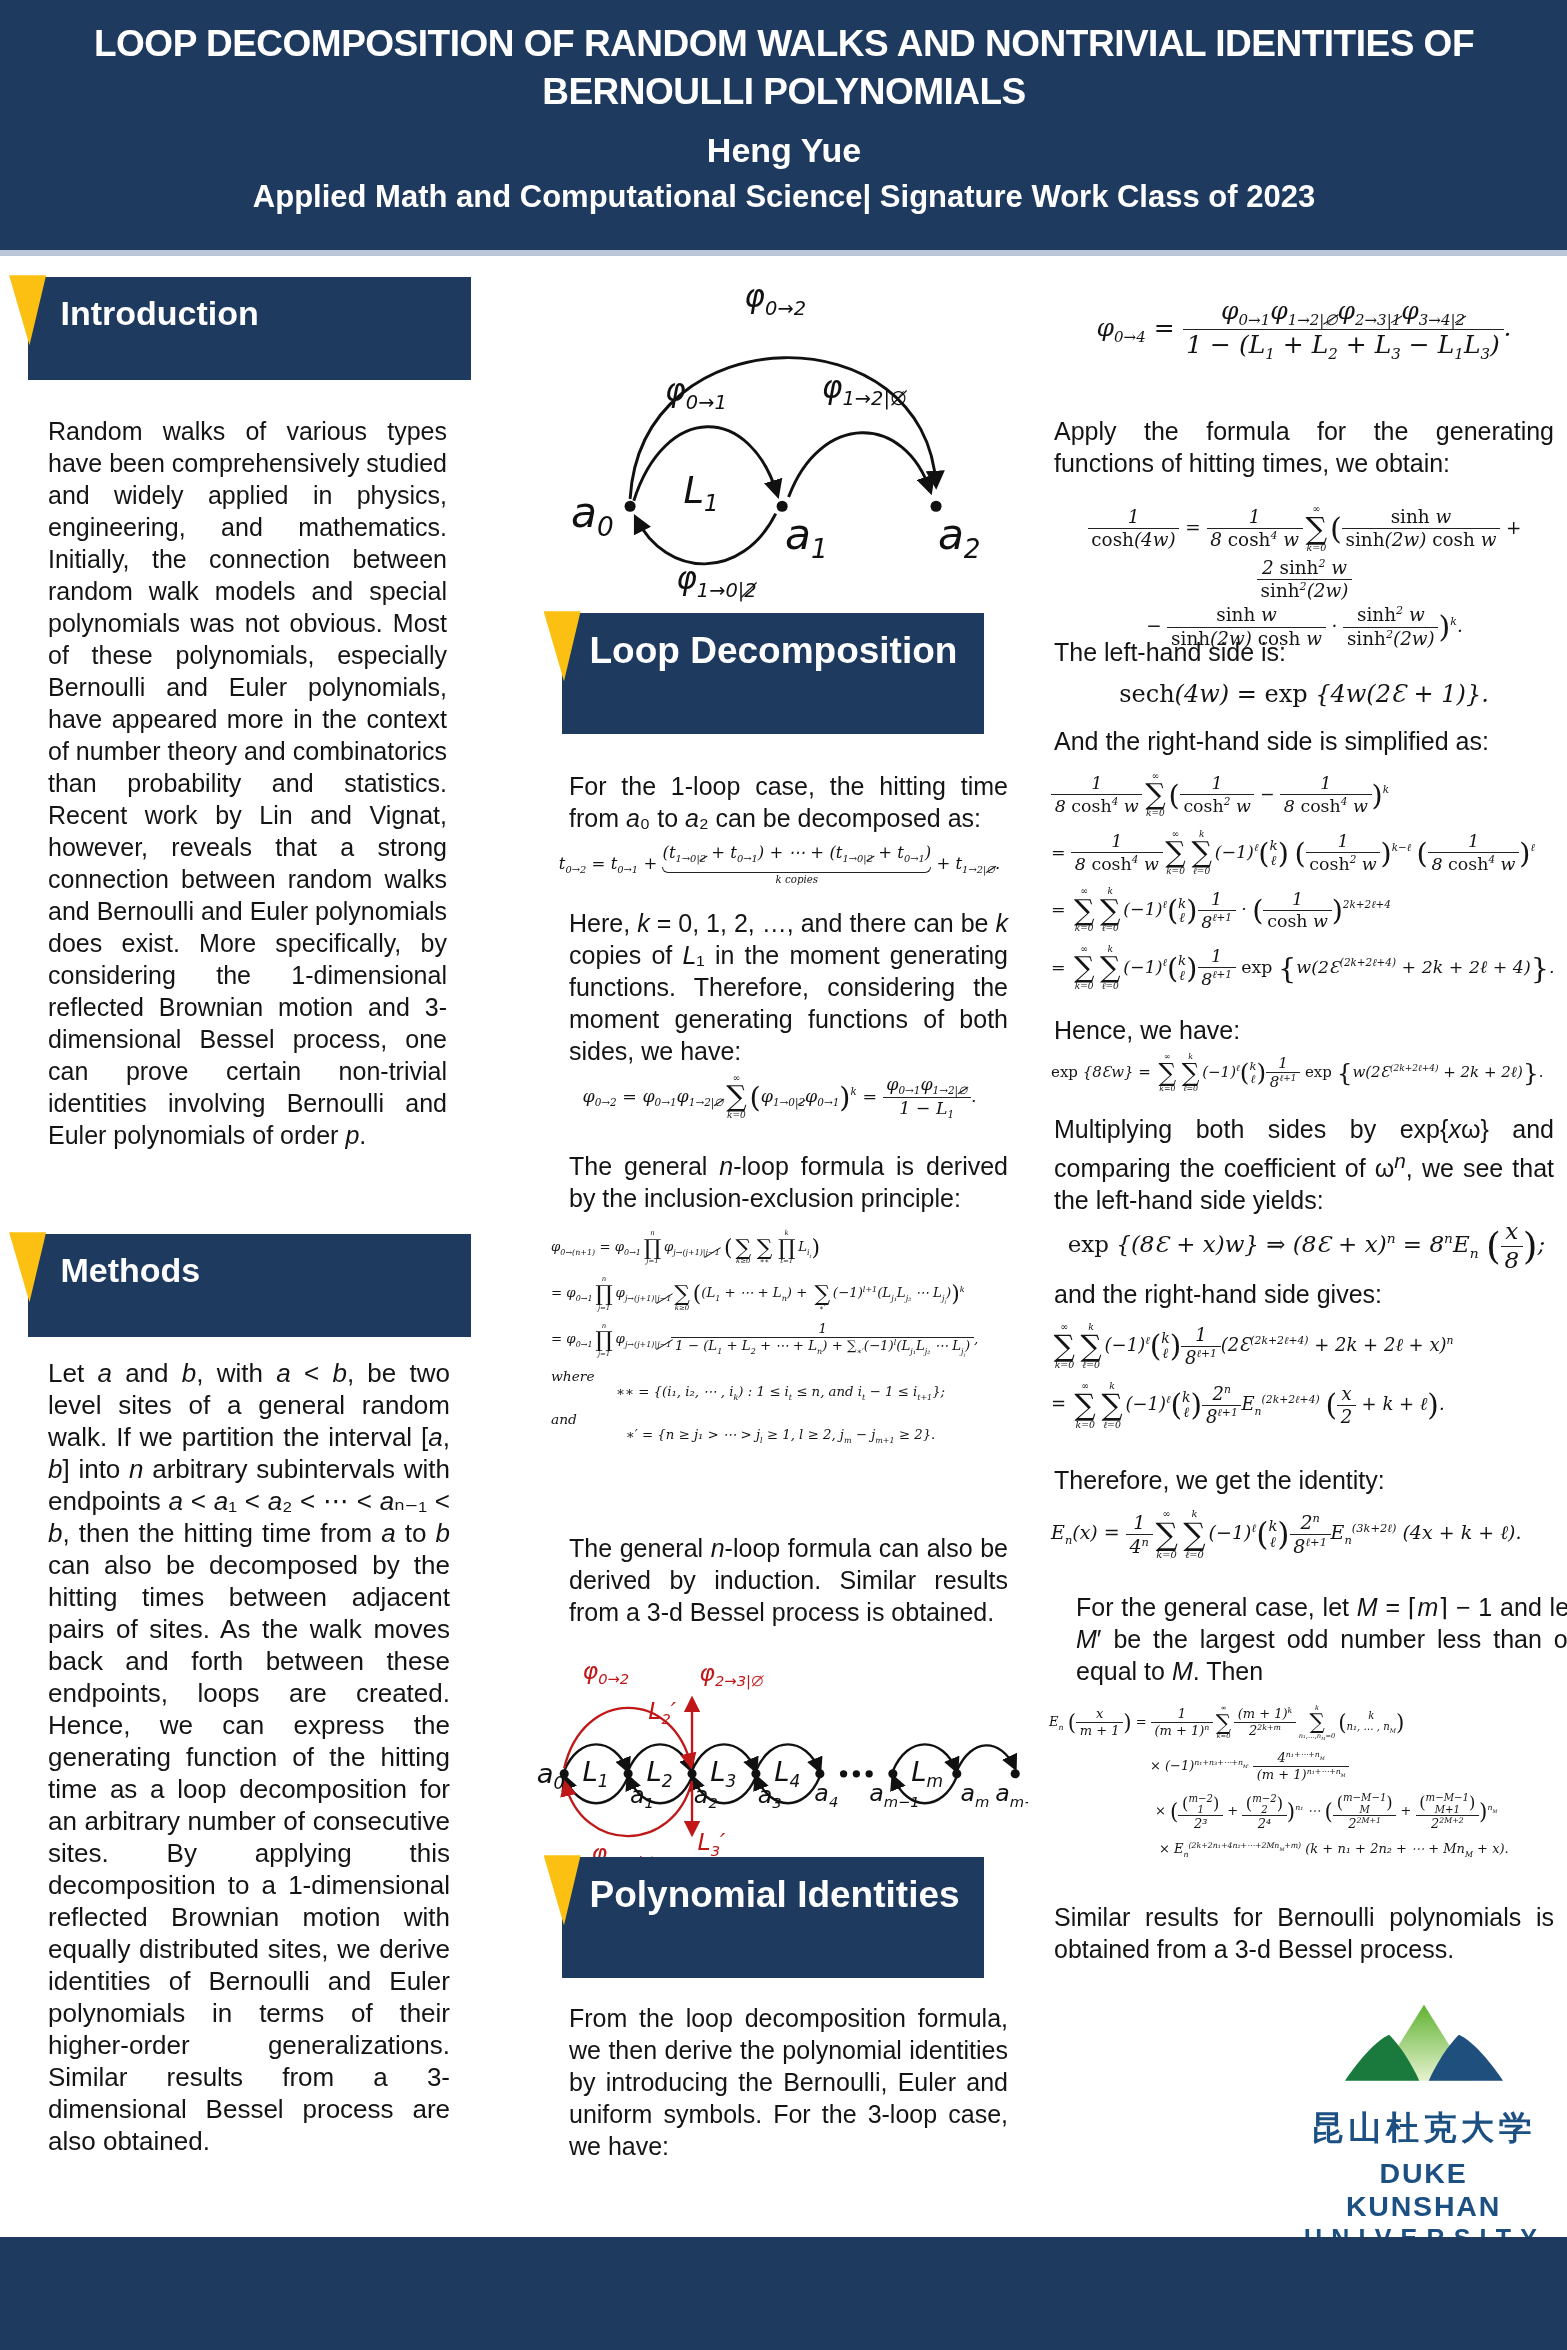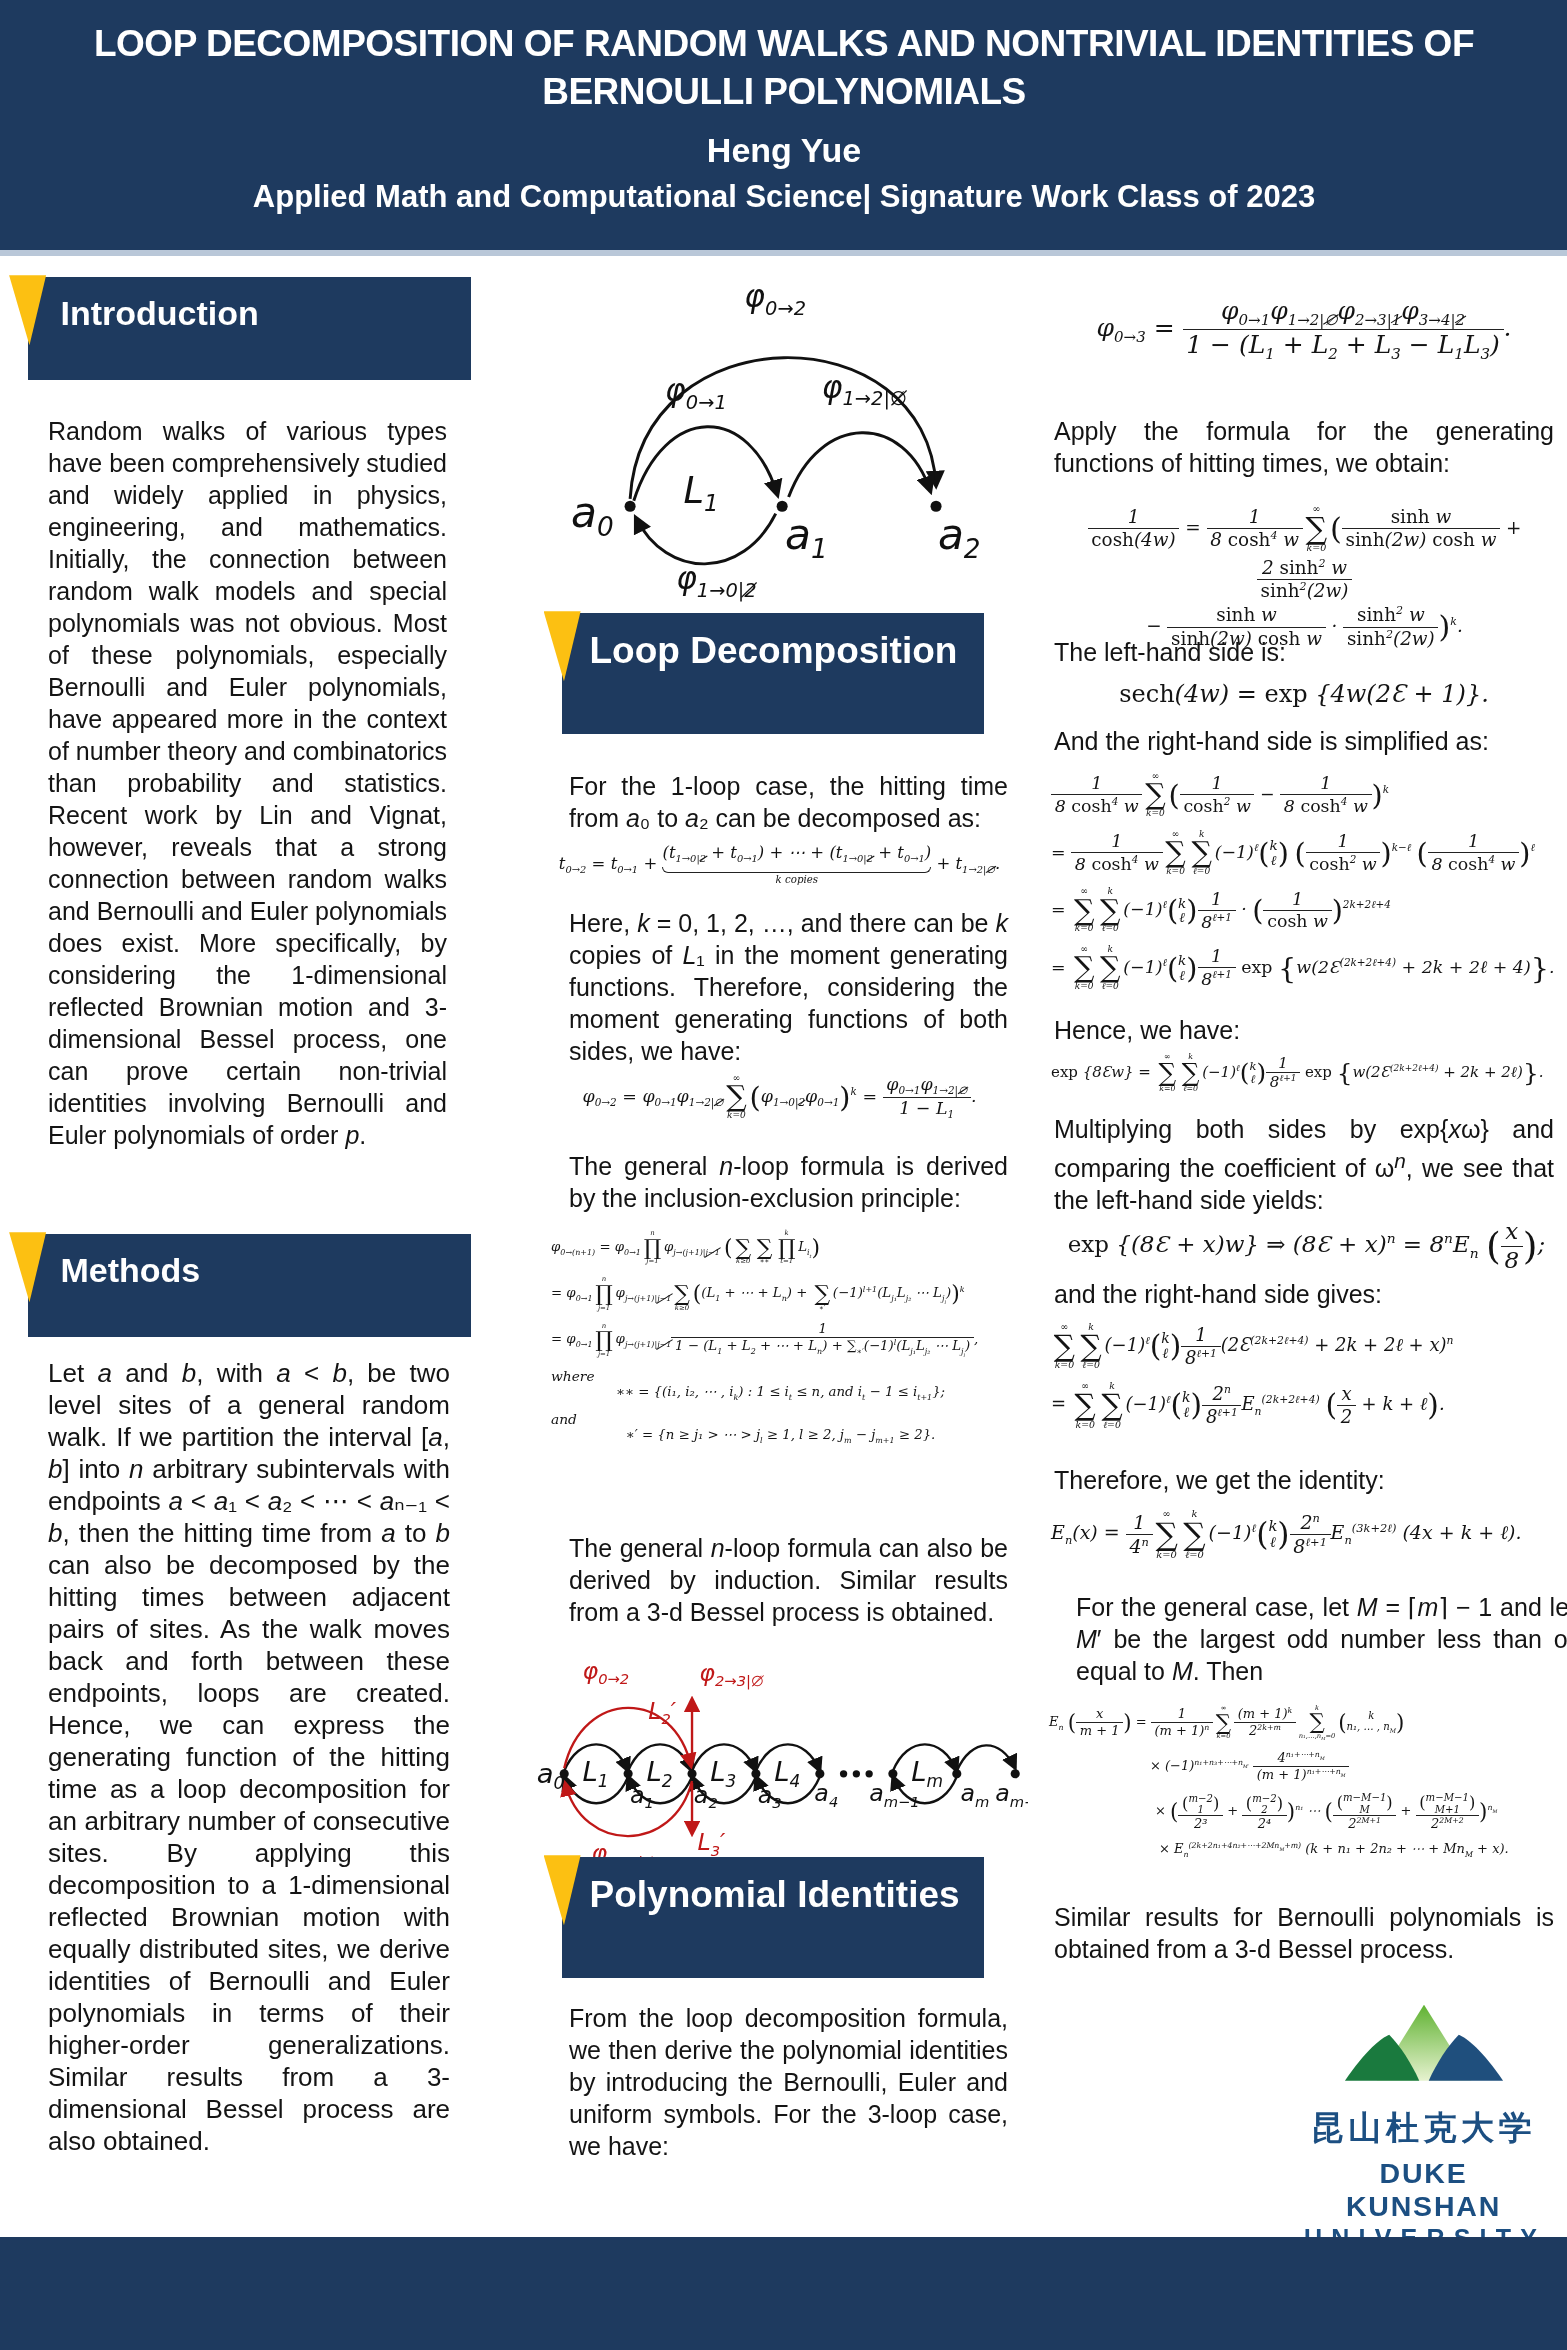--- a/index.html
+++ b/index.html
@@ -222,21 +222,21 @@
     <text class="rl" x="62" y="226" font-size="26"><tspan>φ</tspan><tspan class="ts" dy="6">2→0|3̸</tspan></text>
     <text class="rl" x="178" y="214" font-size="26"><tspan>L</tspan><tspan class="ts" dy="6">3</tspan><tspan dy="-6">′</tspan></text>
   </svg>
 
   <div class="secbox" style="left:562px;top:1857px;width:422px;height:121px;">
     <span class="accent"></span>
     <h2 style="padding-left:27.5px;font-size:37px;">Polynomial Identities</h2>
   </div>
   <div class="abs bt" style="left:569px;top:2002px;width:439px;">From the loop decomposition formula, we then derive the polynomial identities by introducing the Bernoulli, Euler and uniform symbols. For the 3-loop case, we have:</div>
 
-  <div class="abs math ctr" style="left:1056px;top:296px;width:496px;font-size:25px;">φ<sub>0→3</sub> = <span class="fr"><span class="t">φ<sub>0→1</sub>φ<sub>1→2|<span class="cn">∅</span></sub>φ<sub>2→3|<span class="cn">1</span></sub>φ<sub>3→4|<span class="cn">2</span></sub></span><span class="b">1 − (L<sub>1</sub> + L<sub>2</sub> + L<sub>3</sub> − L<sub>1</sub>L<sub>3</sub>)</span></span>.</div>
+  <div class="abs math ctr" style="left:1056px;top:296px;width:496px;font-size:25px;">φ<sub>0→4</sub> = <span class="fr"><span class="t">φ<sub>0→1</sub>φ<sub>1→2|<span class="cn">∅</span></sub>φ<sub>2→3|<span class="cn">1</span></sub>φ<sub>3→4|<span class="cn">2</span></sub></span><span class="b">1 − (L<sub>1</sub> + L<sub>2</sub> + L<sub>3</sub> − L<sub>1</sub>L<sub>3</sub>)</span></span>.</div>
   <div class="abs bt" style="left:1054px;top:415px;width:500px;">Apply the formula for the generating functions of hitting times, we obtain:</div>
   <div class="abs math ctr" style="left:1049px;top:503px;width:511px;font-size:18.4px;line-height:2.6;"><span class="fr"><span class="t">1</span><span class="b"><span class="rm">cosh</span>(4w)</span></span> = <span class="fr"><span class="t">1</span><span class="b">8 <span class="rm">cosh</span><sup>4</sup> w</span></span><span class="so">
         <span class="l rm">∞</span>
         <span class="o">∑</span>
         <span class="l">k=0</span>
       </span><span class="pp">(</span><span class="fr"><span class="t"><span class="rm">sinh</span> w</span><span class="b"><span class="rm">sinh</span>(2w) <span class="rm">cosh</span> w</span></span> + <span class="fr"><span class="t">2 <span class="rm">sinh</span><sup>2</sup> w</span><span class="b"><span class="rm">sinh</span><sup>2</sup>(2w)</span></span><br>− <span class="fr"><span class="t"><span class="rm">sinh</span> w</span><span class="b"><span class="rm">sinh</span>(2w) <span class="rm">cosh</span> w</span></span> · <span class="fr"><span class="t"><span class="rm">sinh</span><sup>2</sup> w</span><span class="b"><span class="rm">sinh</span><sup>2</sup>(2w)</span></span><span class="pp">)</span><sup>k</sup>.</div>
   <div class="abs bt" style="left:1054px;top:636px;width:500px;">The left-hand side is:</div>
   <div class="abs math ctr" style="left:1056px;top:680px;width:496px;font-size:24px;"><span class="rm">sech</span>(4w) = <span class="rm">exp</span> {4w(2Ɛ + 1)}.</div>
   <div class="abs bt" style="left:1054px;top:725px;width:500px;">And the right-hand side is simplified as:</div>
   <div class="abs math" style="left:1051px;top:771px;width:511px;font-size:17.4px;">

